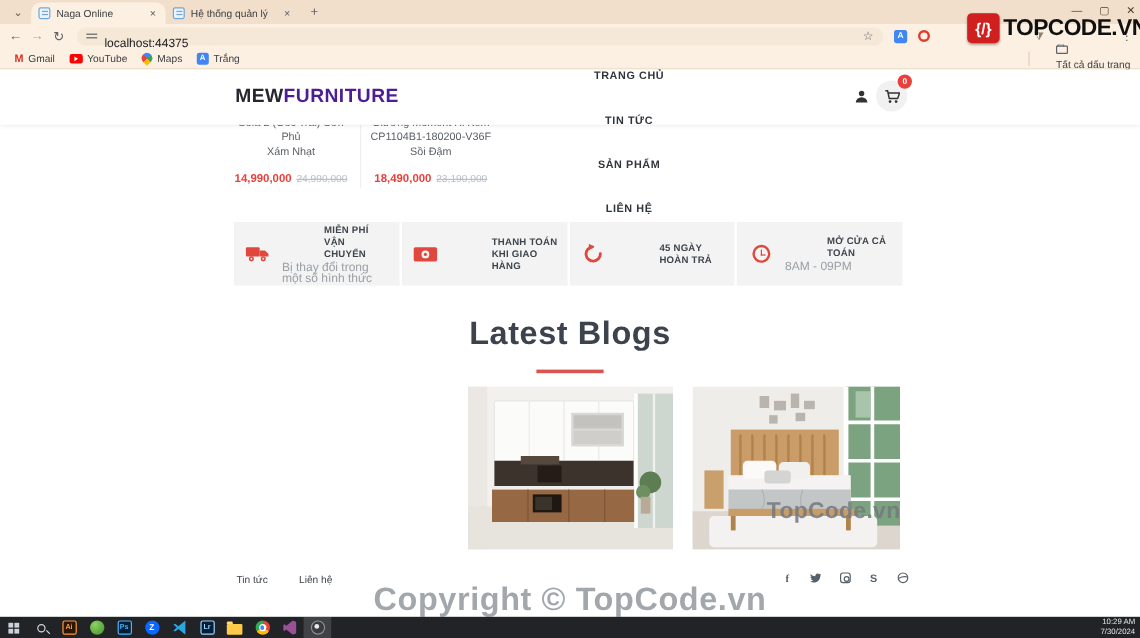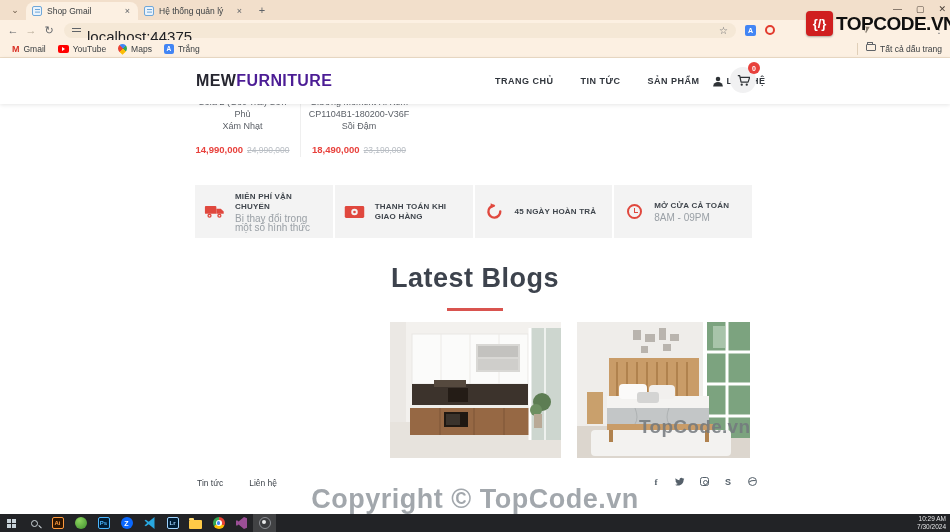--- a/index.html
+++ b/index.html
@@ -19,67 +19,67 @@
   .winctl { position:absolute; right:4px; top:0; height:18px; display:flex; align-items:center; gap:14px; color:#4a4038; font-size:9px; }
   .winctl span { cursor:pointer; }
 
   .toolbar { position:absolute; left:0; top:20px; width:950px; height:20px; background:#fcf0e2; display:flex; align-items:center; }
   .nav-ico { width:18px; color:#5f6368; font-size:11px; text-align:center; flex:none; }
   .nav-ico.dis { color:#b4a996; }
   .addr { position:relative; margin-left:6px; width:672px; height:15px; background:#f5e8d6; border-radius:8px; display:flex; align-items:center; padding:0 8px; gap:6px; }
   .tune { width:9px; height:9px; position:relative; flex:none; }
   .tune::before { content:""; position:absolute; left:0; right:0; top:2.5px; height:1.2px; background:#5f6368; }
   .tune::after  { content:""; position:absolute; left:0; right:0; top:5.5px; height:1.2px; background:#5f6368; }
-  .url { font-size:15px; color:#202124; flex:1;margin-top:13px; }
+  .url { font-size:10px; color:#202124; flex:1;margin-top:13px; }
   .addr .star { font-size:10px; color:#5f6368; }
   .ext-ico { margin-left:9px; flex:none; }
   .tr-ico { width:11px; height:11px; background:#4285f4; border-radius:2px; color:#fff; font-size:7px; font-weight:bold; text-align:center; line-height:11px; }
   .op-ico { width:10px; height:10px; border:2.6px solid #e23b2e; border-radius:50%; }
   .dots { position:absolute; right:6px; top:24px; color:#5f6368; font-size:10px; letter-spacing:0; }
 
   .bookmarks { position:absolute; left:0; top:40px; width:950px; height:18px; background:#fcf0e2; border-bottom:1px solid #ecdcc6; display:flex; align-items:center; font-size:8.5px; color:#3c4043; }
   .bm { display:flex; align-items:center; gap:4px; margin-left:12px; cursor:pointer; }
   .bm-gmail { color:#d93025; font-weight:bold; font-size:9px; }
   .bm-yt { width:11px; height:8px; background:#ff0000; border-radius:2px; position:relative; }
   .bm-yt::before { content:""; position:absolute; left:4px; top:2px; border-left:3.5px solid #fff; border-top:2px solid transparent; border-bottom:2px solid transparent; }
   .bm-maps { width:9px; height:9px; border-radius:50% 50% 50% 0; transform:rotate(-45deg); background:conic-gradient(#4285f4 0 25%, #34a853 0 50%, #fbbc05 0 75%, #ea4335 0); }
-  .bm-all { position:absolute; right:8px; display:flex; align-items:flex-start; gap:4px; }
+  .bm-all { position:absolute; right:8px; display:flex; align-items:flex-start; gap:4px;flex-direction:column; }
   .bm-divider { position:absolute; right:92px; top:3px; width:1px; height:12px; background:#e0cfb8; }
   .folder { width:10px; height:7px; background:transparent; border:1px solid #5f6368; border-radius:1px; position:relative; }
   .folder::before { content:""; position:absolute; left:0; top:-2.4px; width:4px; height:1.6px; border:1px solid #5f6368; border-bottom:none; border-radius:1px 1px 0 0; }
 
   
   .tclogo { position:absolute; left:806px; top:11px; display:flex; align-items:center; gap:3px; z-index:30; }
   .tc-badge { width:27px; height:25px; background:#d01f1f; border-radius:4px; color:#fff; font-weight:bold; font-size:13px; display:flex; align-items:center; justify-content:center; box-shadow:0 1px 2px rgba(0,0,0,.3); }
   .tc-text { font-size:19px; font-weight:800; color:#101010; letter-spacing:-.5px; }
   .hidden-ext { position:absolute; top:25px; color:#8b8174; font-size:9px; z-index:29; }
 
   
   .page { position:absolute; left:0; top:58px; width:950px; height:456px; background:#fff; }
   .siteheader { position:absolute; left:0; top:0; width:950px; height:46px; background:#fff; box-shadow:0 1px 4px rgba(0,0,0,.10); z-index:5; display:flex; align-items:center; }
   .logo { margin-left:196px; font-size:16px; font-weight:800; letter-spacing:.4px; }
   .logo .mew { color:#262630; }
   .logo .furn { color:#4c1d95; }
-  .mainnav { position:absolute; left:495px; top:0; height:46px; display:flex; align-items:center; gap:27px; }
+  .mainnav { position:absolute; left:495px; top:0; height:46px; display:flex; align-items:center; gap:27px;flex-direction:column; }
   .mainnav a { font-size:9px; font-weight:700; color:#30353c; letter-spacing:.5px; text-decoration:none; cursor:pointer; }
   .hdr-user { position:absolute; left:712px; top:16px; cursor:pointer; }
   .cartwrap { position:absolute; left:730px; top:9px; width:26px; height:26px; border-radius:50%; background:#f1f1f2; display:flex; align-items:center; justify-content:center; cursor:pointer; }
   .cartbadge { position:absolute; left:748px; top:4px; min-width:12px; height:12px; border-radius:6px; background:#e8413c; color:#fff; font-size:7px; font-weight:bold; display:flex; align-items:center; justify-content:center; z-index:6; }
 
   .products { position:absolute; left:185px; top:38px; width:580px; display:flex; z-index:1; }
   .prod { width:116px; text-align:center; padding:0 6px; border-right:1px solid #efefef; cursor:pointer; }
   .prod:last-child { border-right:none; }
   .prod .l1, .prod .l2 { font-size:9px; color:#5a5f66; line-height:12px; }
   .prod .prices { margin-top:7px; }
   .prod .price { font-size:9.5px; font-weight:bold; color:#e8413c; }
   .prod .old { font-size:8.5px; color:#b9bec4; text-decoration:line-through; margin-left:4px; }
 
   .features { position:absolute; left:195px; top:127px; width:557px; display:flex; gap:2px; }
   .feat { width:138px; height:53px; background:#f3f3f3; display:flex; align-items:center; padding:0 8px; gap:8px; }
-  .feat .txt .t { font-size:8px; font-weight:bold; color:#3f454c; letter-spacing:.2px; line-height:10px; }
+  .feat .txt .t { font-size:8px; font-weight:bold; color:#3f454c; letter-spacing:.2px; line-height:10px;margin-left:35px; }
   .feat .txt .s { font-size:10px; color:#9aa0a6; line-height:9px; margin-top:2px; }
   .feat .ficon { flex:none; width:24px; display:flex; justify-content:center; }
   .clockico { width:15px; height:15px; border:2px solid #e0483e; border-radius:50%; position:relative; }
   .clockico::before { content:""; position:absolute; left:5px; top:2px; width:1.6px; height:4.5px; background:#e0483e; }
   .clockico::after { content:""; position:absolute; left:5.5px; top:5.5px; width:4px; height:1.6px; background:#e0483e; }
 
   .blogtitle { position:absolute; left:0; width:950px; top:205px; text-align:center; font-size:27px; font-weight:600; color:#3d434d; letter-spacing:.5px; }
   .blogline { position:absolute; left:447px; top:250px; width:56px; height:3px; background:#d9544f; }
 
   .blogimgs { position:absolute; left:390px; top:264px; display:flex; gap:16px; }
@@ -125,21 +125,21 @@
 </style>
 </head>
 <body>
 
 <div class="screen">
 
   <div class="tabstrip">
     <div class="tab-search">⌄</div>
     <div class="tab active">
       <span class="favicon"></span>
-      <span class="title">Shop Gmail</span>
+      <span class="title">Naga Online</span>
       <span class="close">×</span>
     </div>
     <div class="tab">
       <span class="favicon"></span>
       <span class="title">Hệ thống quản lý</span>
       <span class="close">×</span>
     </div>
     <div class="newtab">+</div>
     <div class="winctl">
       <span>—</span>

